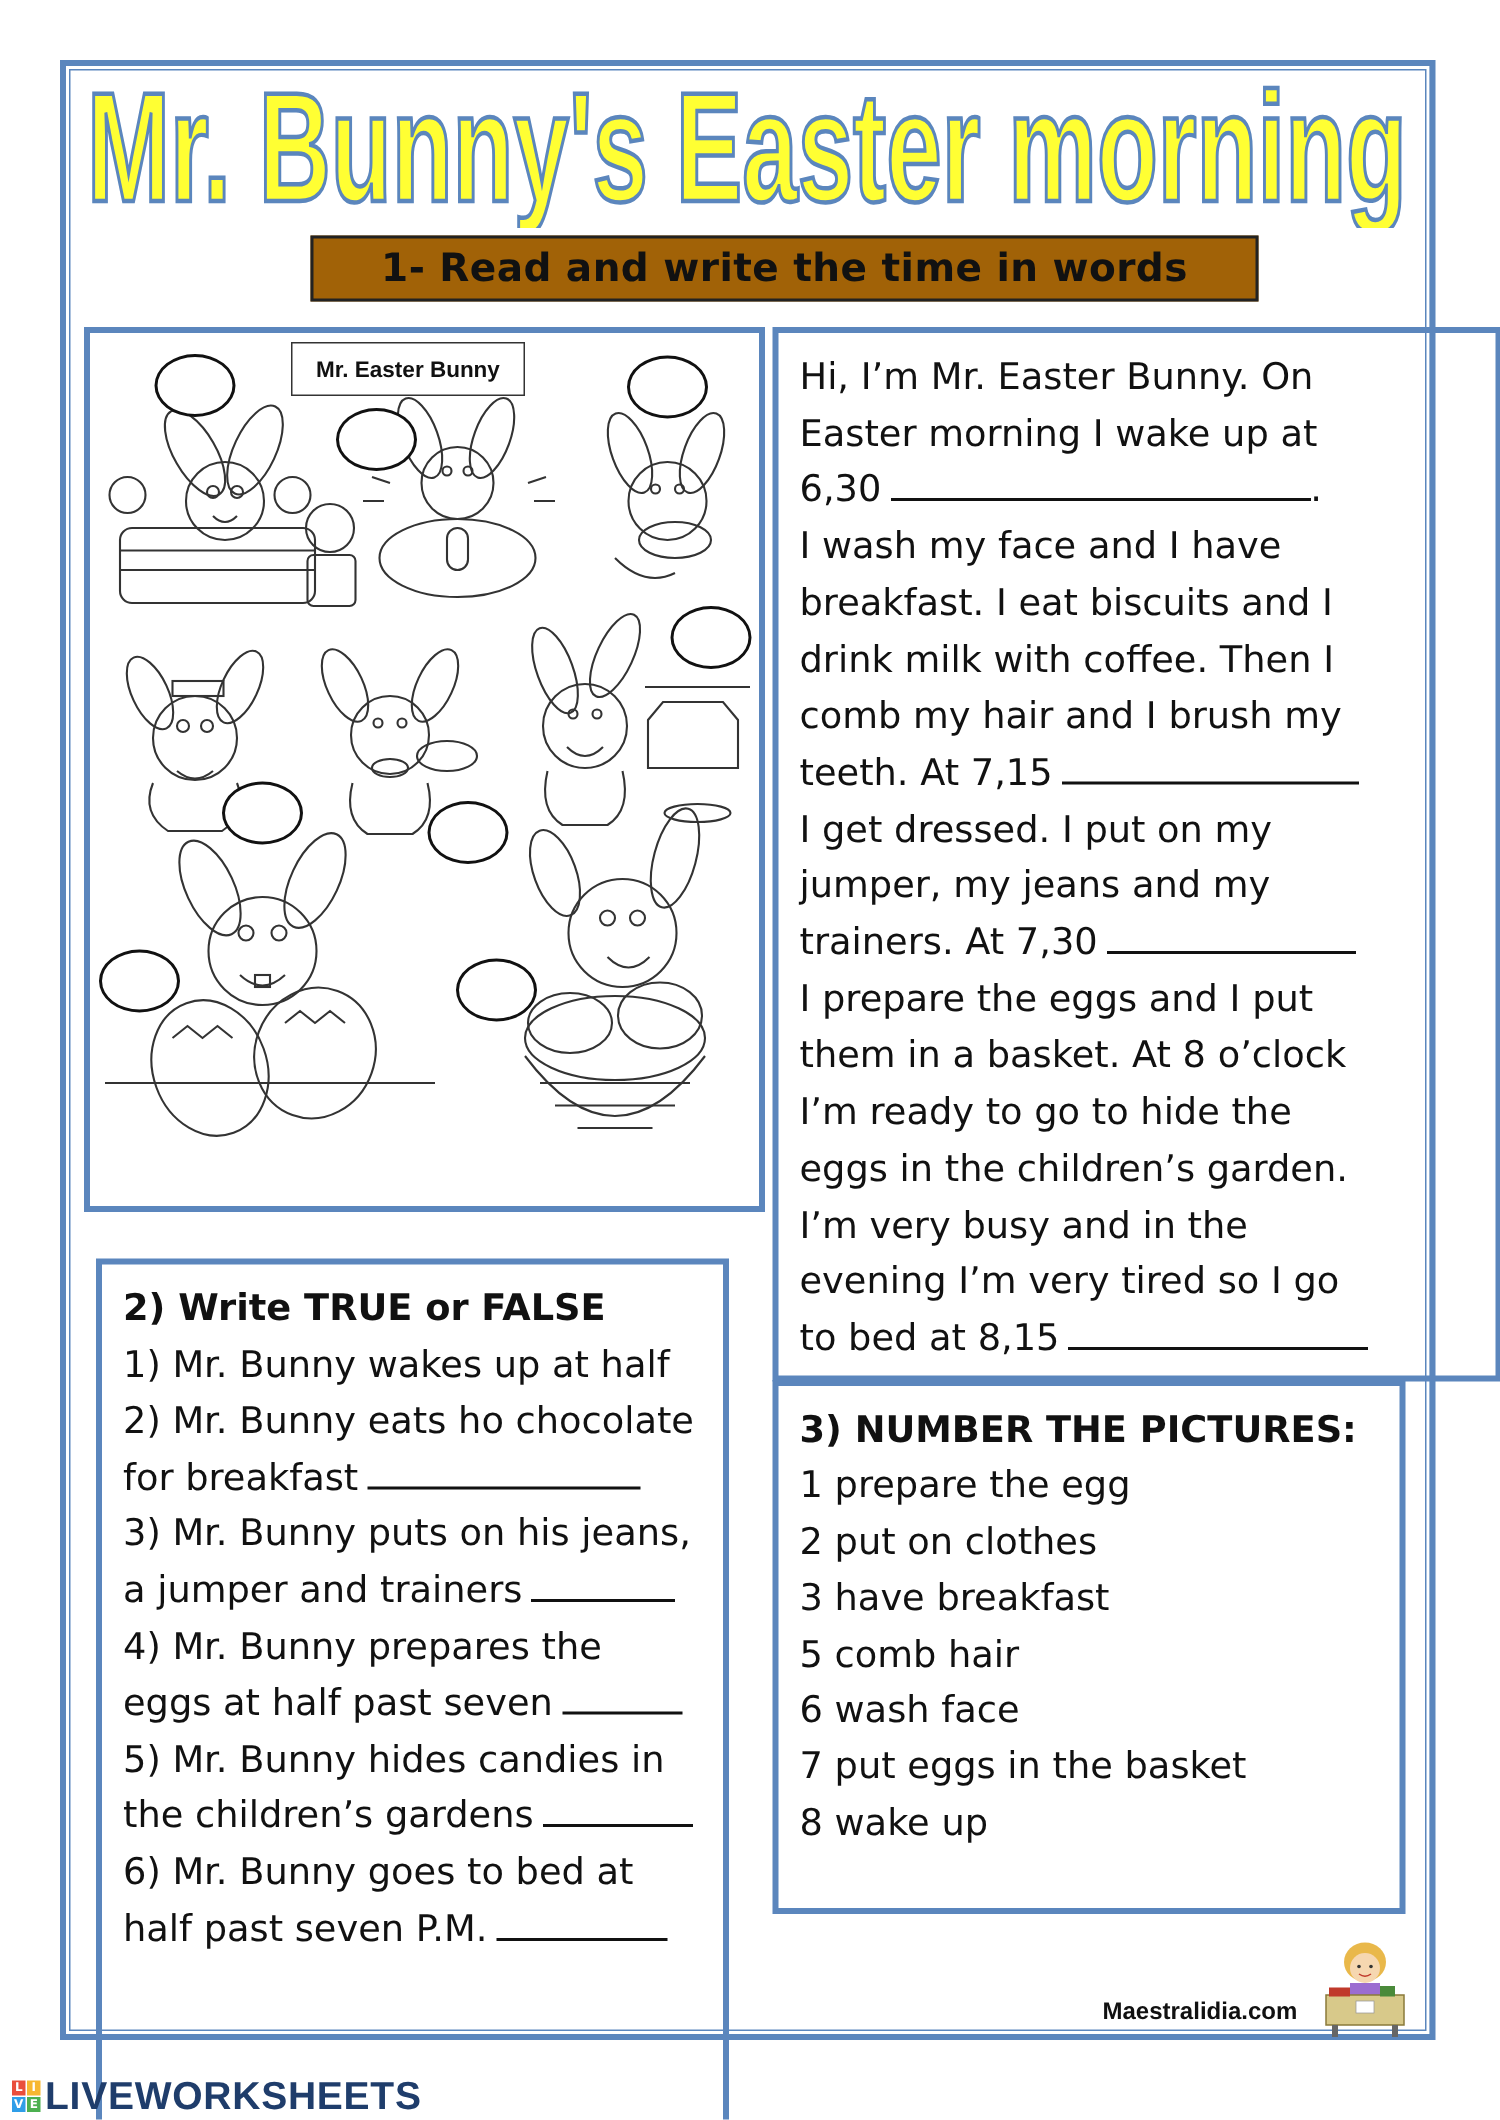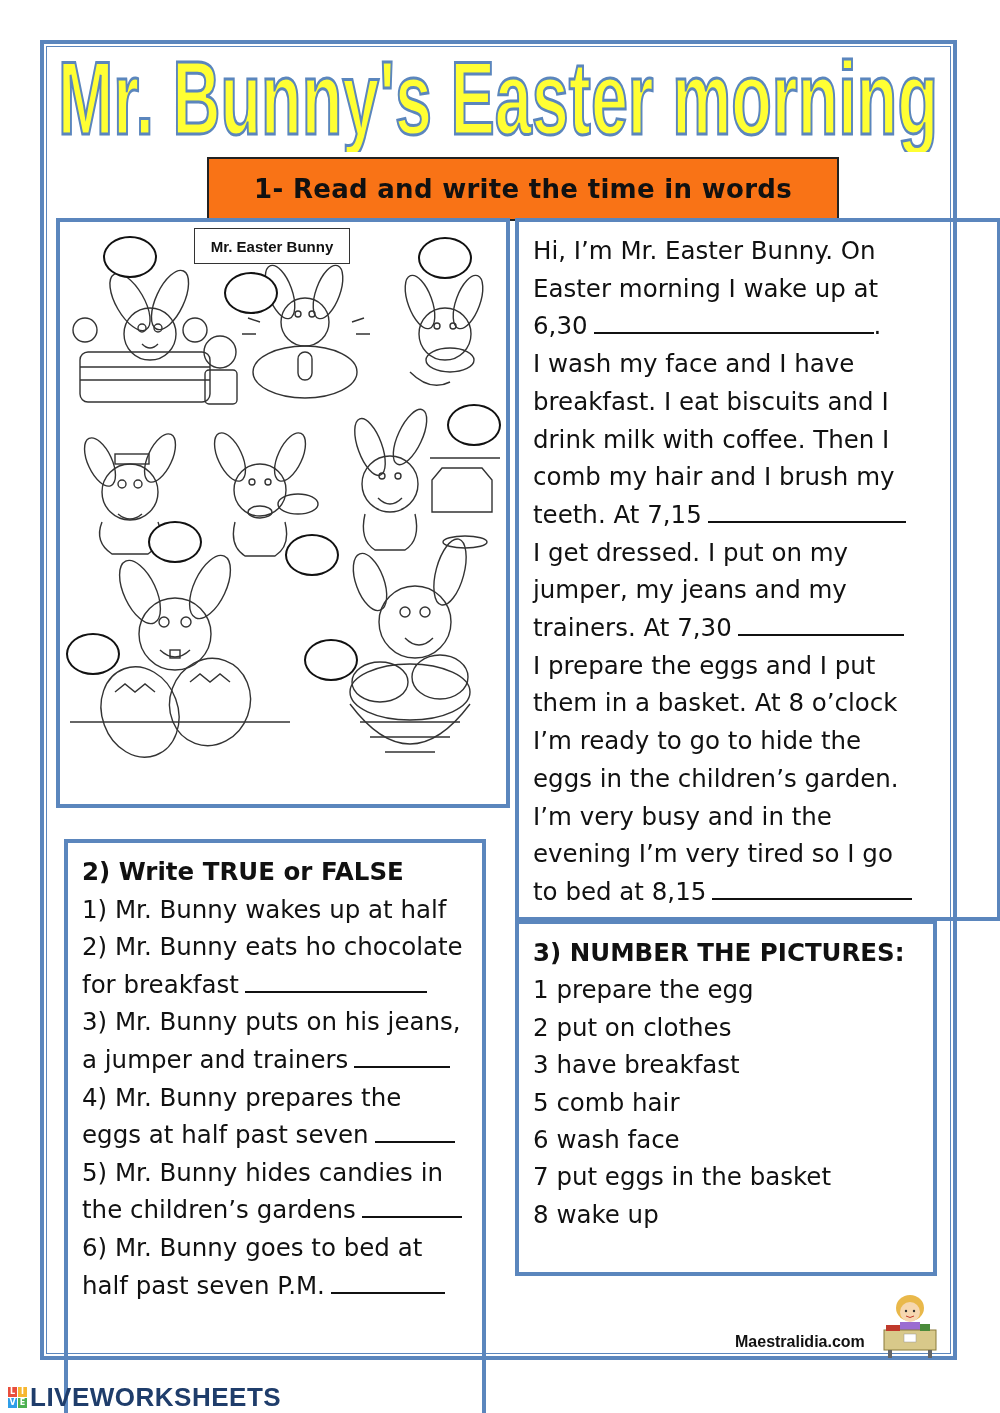--- a/index.html
+++ b/index.html
@@ -6,22 +6,22 @@
   body { width: 1000px; height: 1413px; position: relative; overflow: hidden;
          font-family: "DejaVu Sans", sans-serif; color: #111; }
 
   .outer-frame { position: absolute; left: 40px; top: 40px; width: 917px; height: 1320px;
                  border: 4px solid #5b86bd; box-sizing: border-box; box-shadow: inset 0 0 0 2px #fff, inset 0 0 0 3px #5b86bd; }
 
   .title { position: absolute; left: 48px; top: 42px; width: 900px; height: 110px;
            display: flex; justify-content: center; align-items: center; }
   .title svg { width: 900px; height: 110px; }
 
-  .task1-box { position: absolute; left: 207px; top: 157px; width: 632px; height: 64px;
-               border: 2px solid #222; box-sizing: border-box; background: #f97316;
+  .task1-box { position: absolute; left: 207px; top: 157px; width: 632px; height: 44px;
+               border: 2px solid #222; box-sizing: border-box; background: #a16207;
                display: flex; align-items: center; justify-content: center;
                font-size: 26px; font-weight: bold; letter-spacing: 0.3px; }
 
   .illus-panel { position: absolute; left: 56px; top: 218px; width: 454px; height: 590px;
                  border: 4px solid #5b86bd; box-sizing: border-box; background: #fff; overflow: hidden; }
   .illus-panel svg { position: absolute; left: 0; top: 0; }
 
   .caption-box { position: absolute; left: 194px; top: 228px; width: 156px; height: 36px;
                  border: 1.5px solid #333; box-sizing: border-box; background: #fff;
                  display: flex; align-items: center; justify-content: center;

